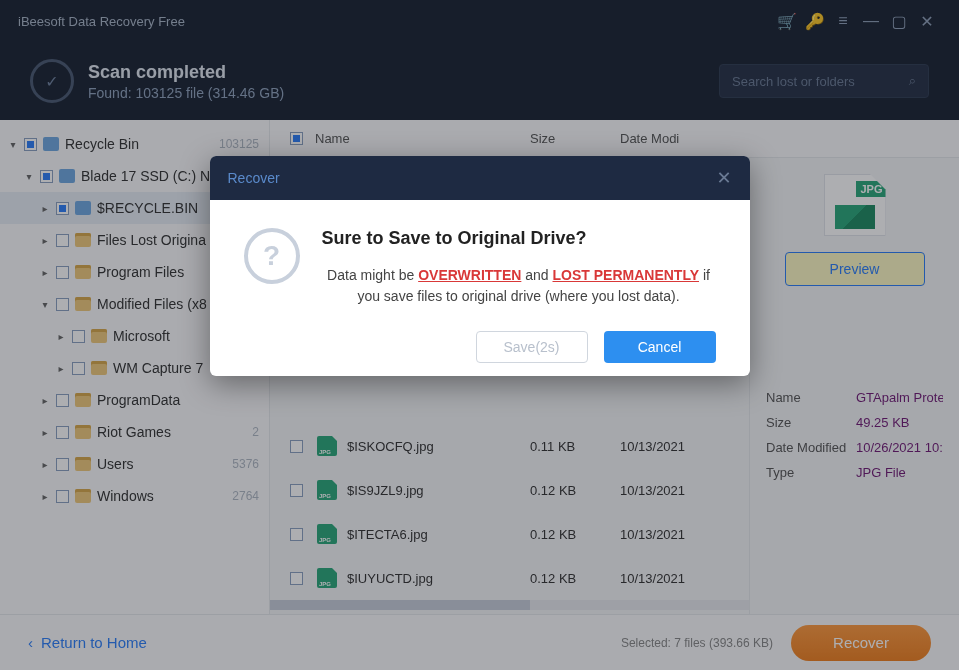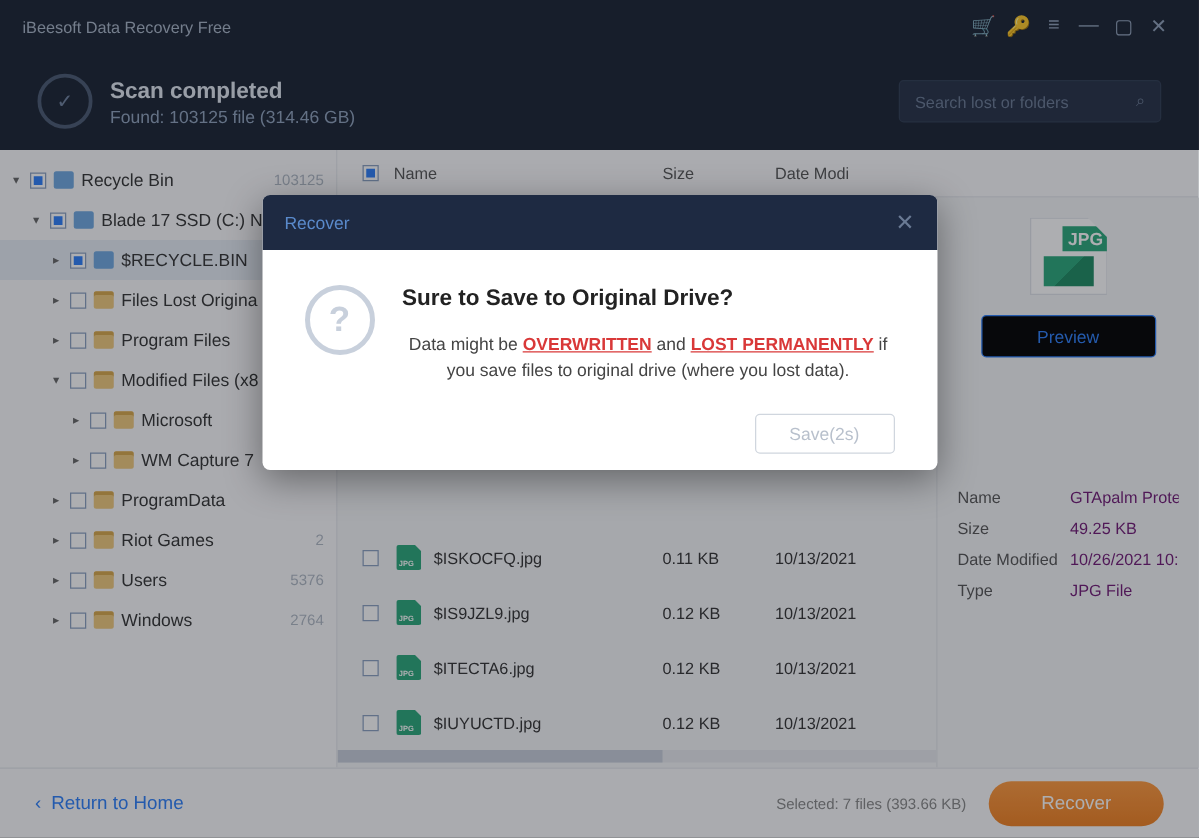--- a/index.html
+++ b/index.html
@@ -33,23 +33,23 @@
 .csize { flex: 0 0 90px; }
 .cdate { flex: 0 0 100px; }
 .content { flex: 1; display: flex; min-height: 0; }
 .filelist { flex: 1; overflow: hidden; }
 .frow { display: flex; align-items: center; height: 44px; font-size: 13px; color: #333; }
 .frow .cname { gap: 10px; }
 .fthumb { width: 20px; height: 20px; background: #2aa87a; border-radius: 2px; position: relative; clip-path: polygon(0 0, 75% 0, 100% 25%, 100% 100%, 0 100%); }
 .fthumb::after { content: "JPG"; position: absolute; bottom: 1px; left: 2px; font-size: 6px; color: #fff; font-weight: bold; }
 .details { width: 210px; border-left: 1px solid #e5e8ec; padding: 16px; font-size: 13px; color: #333; }
 .preview-thumb { width: 62px; height: 62px; margin: 0 auto 16px; background: #fff; border: 1px solid #e0e4ea; position: relative; clip-path: polygon(0 0, 75% 0, 100% 25%, 100% 100%, 0 100%); }
-.preview-thumb .badge { position: absolute; top: 6px; right: -2px; background: #2aa87a; color: #fff; font-size: 14px; font-weight: bold; padding: 2px 4px; }
+.preview-thumb .badge { position: absolute; top: 6px; right: -2px; background: #2aa87a; color: #fff; font-size: 11px; font-weight: bold; padding: 2px 4px; }
 .preview-thumb .img { position: absolute; bottom: 6px; left: 10px; right: 10px; height: 24px; background: linear-gradient(135deg, #2aa87a 50%, #1e8a62 50%); }
-.preview-btn { width: 140px; height: 34px; border: 1px solid #2d7ff9; color: #2d7ff9; background: #000000; border-radius: 4px; display: block; margin: 0 auto 104px; font-size: 14px; cursor: pointer; }
+.preview-btn { width: 140px; height: 34px; border: 1px solid #2d7ff9; color: #2d7ff9; background: #fef9c3; border-radius: 4px; display: block; margin: 0 auto 104px; font-size: 14px; cursor: pointer; }
 .drow { display: flex; margin-bottom: 10px; }
 .drow .k { width: 90px; color: #555; }
 .drow .v { flex: 1; color: #701a75; white-space: nowrap; overflow: hidden; }
 .footer { height: 56px; border-top: 1px solid #e5e8ec; display: flex; align-items: center; padding: 0 28px; background: #fafbfc; }
 .ret { color: #2d7ff9; font-size: 15px; display: flex; align-items: center; gap: 8px; cursor: pointer; }
 .selinfo { margin-left: auto; color: #888; font-size: 12px; margin-right: 18px; }
 .recover-btn { width: 140px; height: 36px; background: linear-gradient(180deg, #ff9a3e, #f08020); color: #fff; border: none; border-radius: 18px; font-size: 15px; cursor: pointer; }
 .overlay { position: absolute; inset: 0; background: rgba(20, 24, 32, 0.35); display: flex; align-items: flex-start; justify-content: center; padding-top: 156px; }
 .modal { width: 540px; background: #fff; border-radius: 6px; box-shadow: 0 8px 30px rgba(0,0,0,0.4); overflow: hidden; }
 .mhead { height: 44px; background: #1e2a42; color: #5a8acb; display: flex; align-items: center; padding: 0 18px; font-size: 14px; }
@@ -284,15 +284,16 @@
       <div class="mcircle">?</div>
       <div>
         <div class="mtitle">Sure to Save to Original Drive?</div>
         <div class="mtext">
           <span>Data might be </span><span class="warn">OVERWRITTEN</span><span> and </span><span class="warn">LOST PERMANENTLY</span><span> if you save files to original drive (where you lost data).</span>
         </div>
       </div>
     </div>
     <div class="mactions">
       <button class="mbtn save">Save(2s)</button>
+      <button class="mbtn cancel">Cancel</button>
     </div>
   </div>
 </div>
 
 </body></html>

